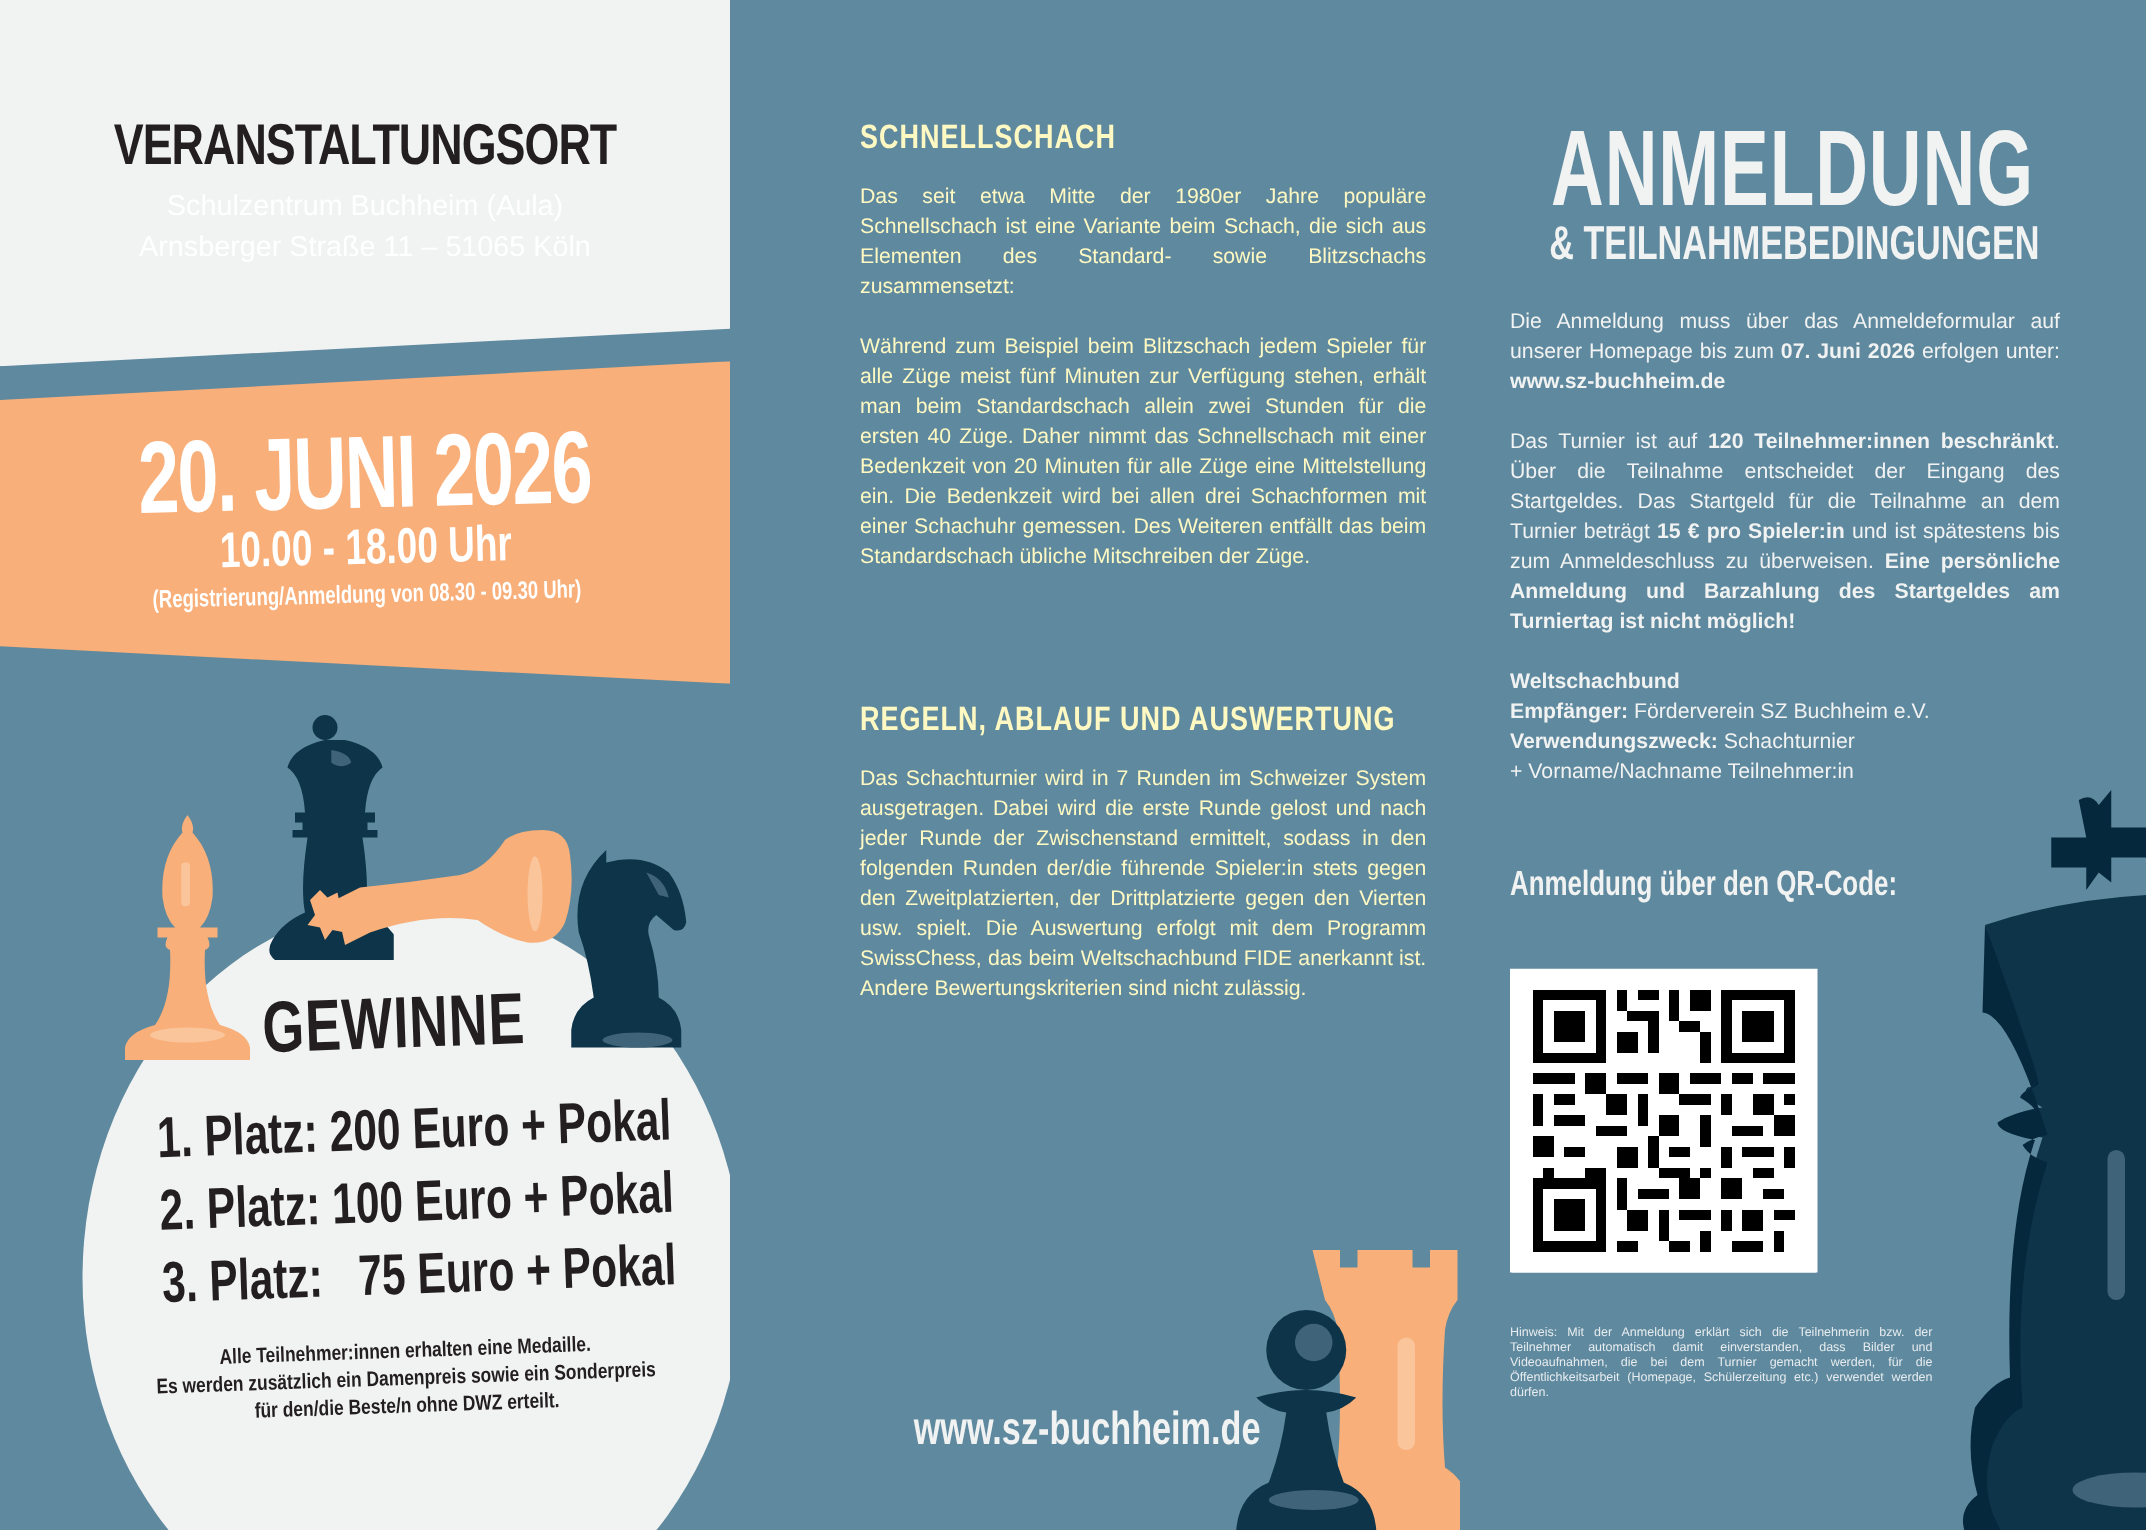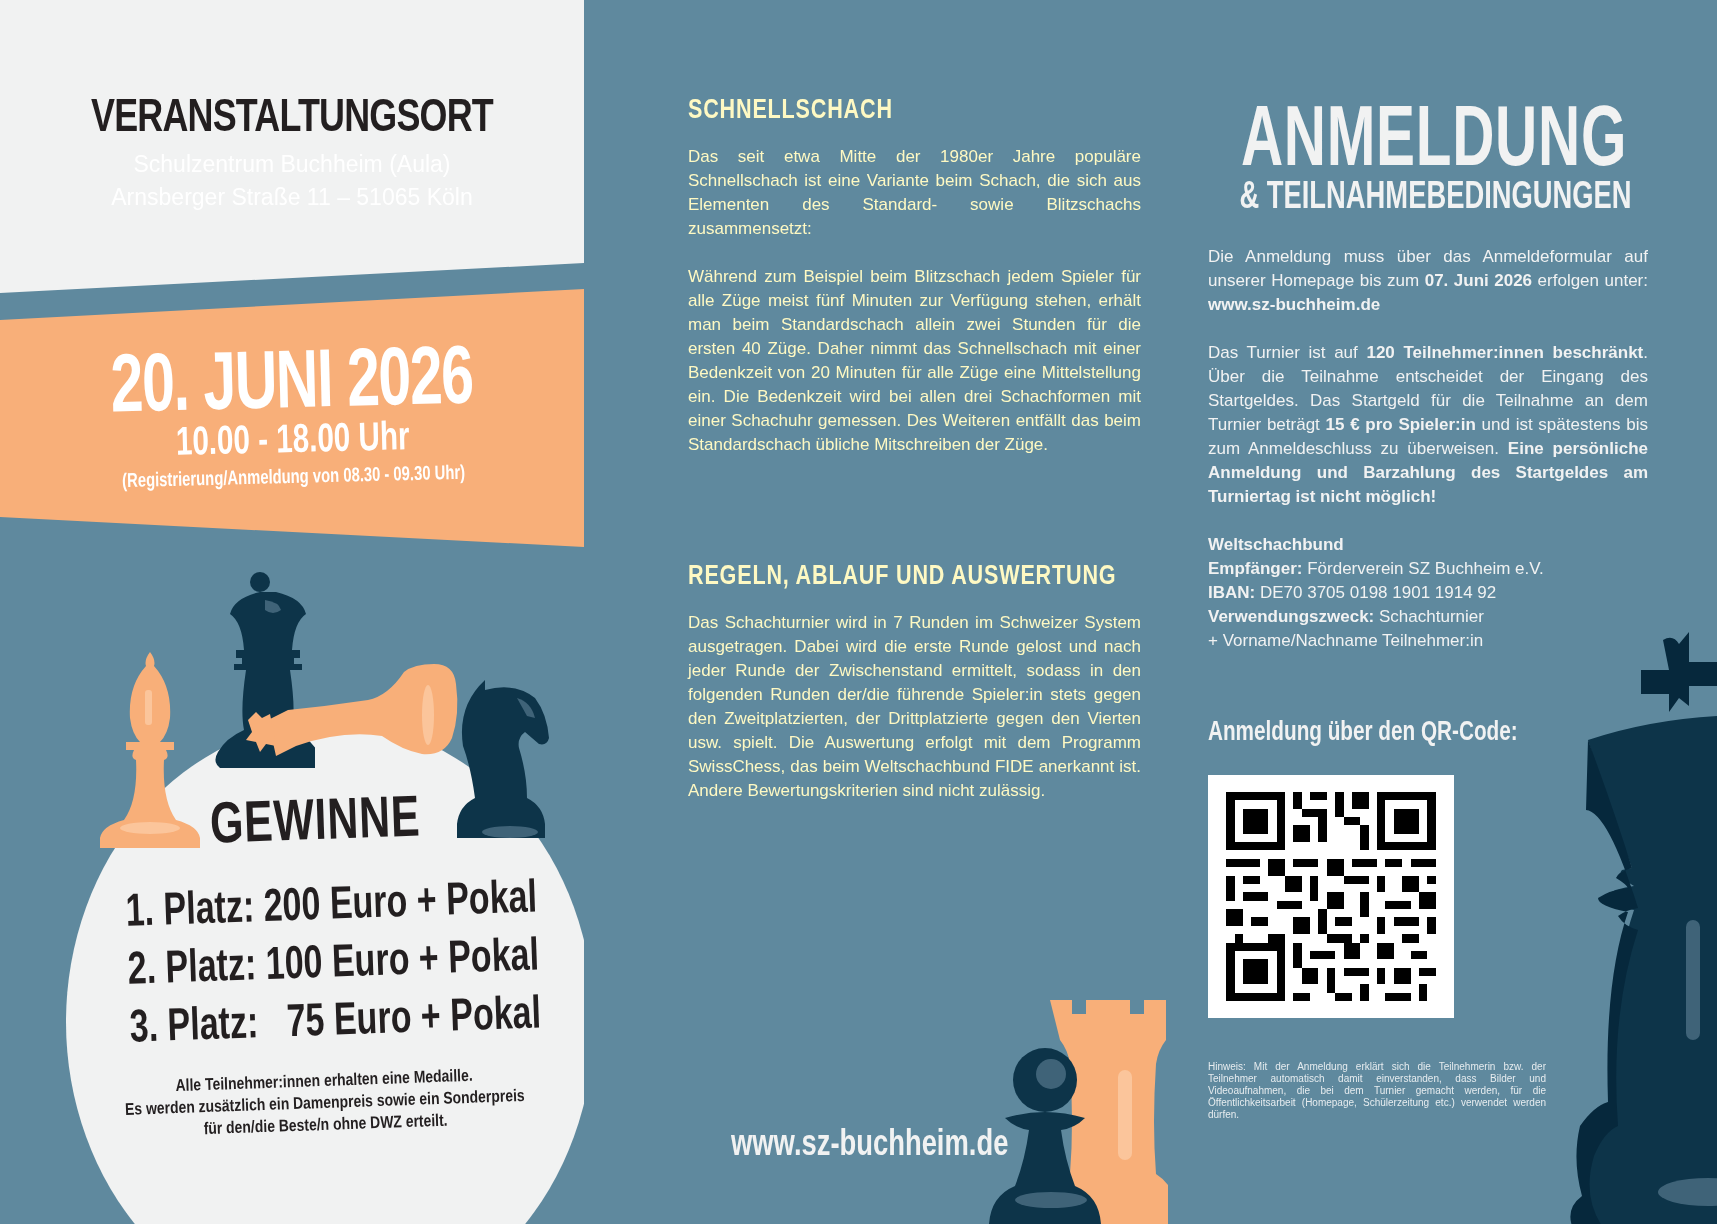--- a/index.html
+++ b/index.html
@@ -142,21 +142,20 @@
   <span class="anm-sub cond">&amp; TEILNAHMEBEDINGUNGEN</span>
 </div>
 
 <div class="right" style="top:245px">
   <p class="para"><span>Die Anmeldung muss über das Anmeldeformular auf unserer Homepage bis zum </span><b>07. Juni 2026</b><span> erfolgen unter: </span><b>www.sz-buchheim.de</b></p>
   <p class="para" style="margin-top:24px"><span>Das Turnier ist auf </span><b>120 Teilnehmer:innen beschränkt</b><span>. Über die Teilnahme entscheidet der Eingang des Startgeldes. Das Startgeld für die Teilnahme an dem Turnier beträgt </span><b>15 € pro Spieler:in</b><span> und ist spätestens bis zum Anmeldeschluss zu überweisen. </span><b>Eine persönliche Anmeldung und Barzahlung des Startgeldes am Turniertag ist nicht möglich!</b></p>
 
   <div class="bank" style="margin-top:24px">
     <div><b>Weltschachbund</b></div>
     <div><b>Empfänger:</b><span> Förderverein SZ Buchheim e.V.</span></div>
-    <div><b>IBAN:</b><span> DE70 3705 0198 1901 1914 92</span></div>
     <div><b>Verwendungszweck:</b><span> Schachturnier</span></div>
     <div>+ Vorname/Nachname Teilnehmer:in</div>
   </div>
 
   <div class="qr-label cond" style="margin-top:64px">Anmeldung über den QR-Code:</div>
 </div>
 
 <div class="qr-box">
   <svg width="246" height="243" viewBox="0 0 29 29" shape-rendering="crispEdges">
     <rect width="29" height="29" fill="#fff"></rect>

